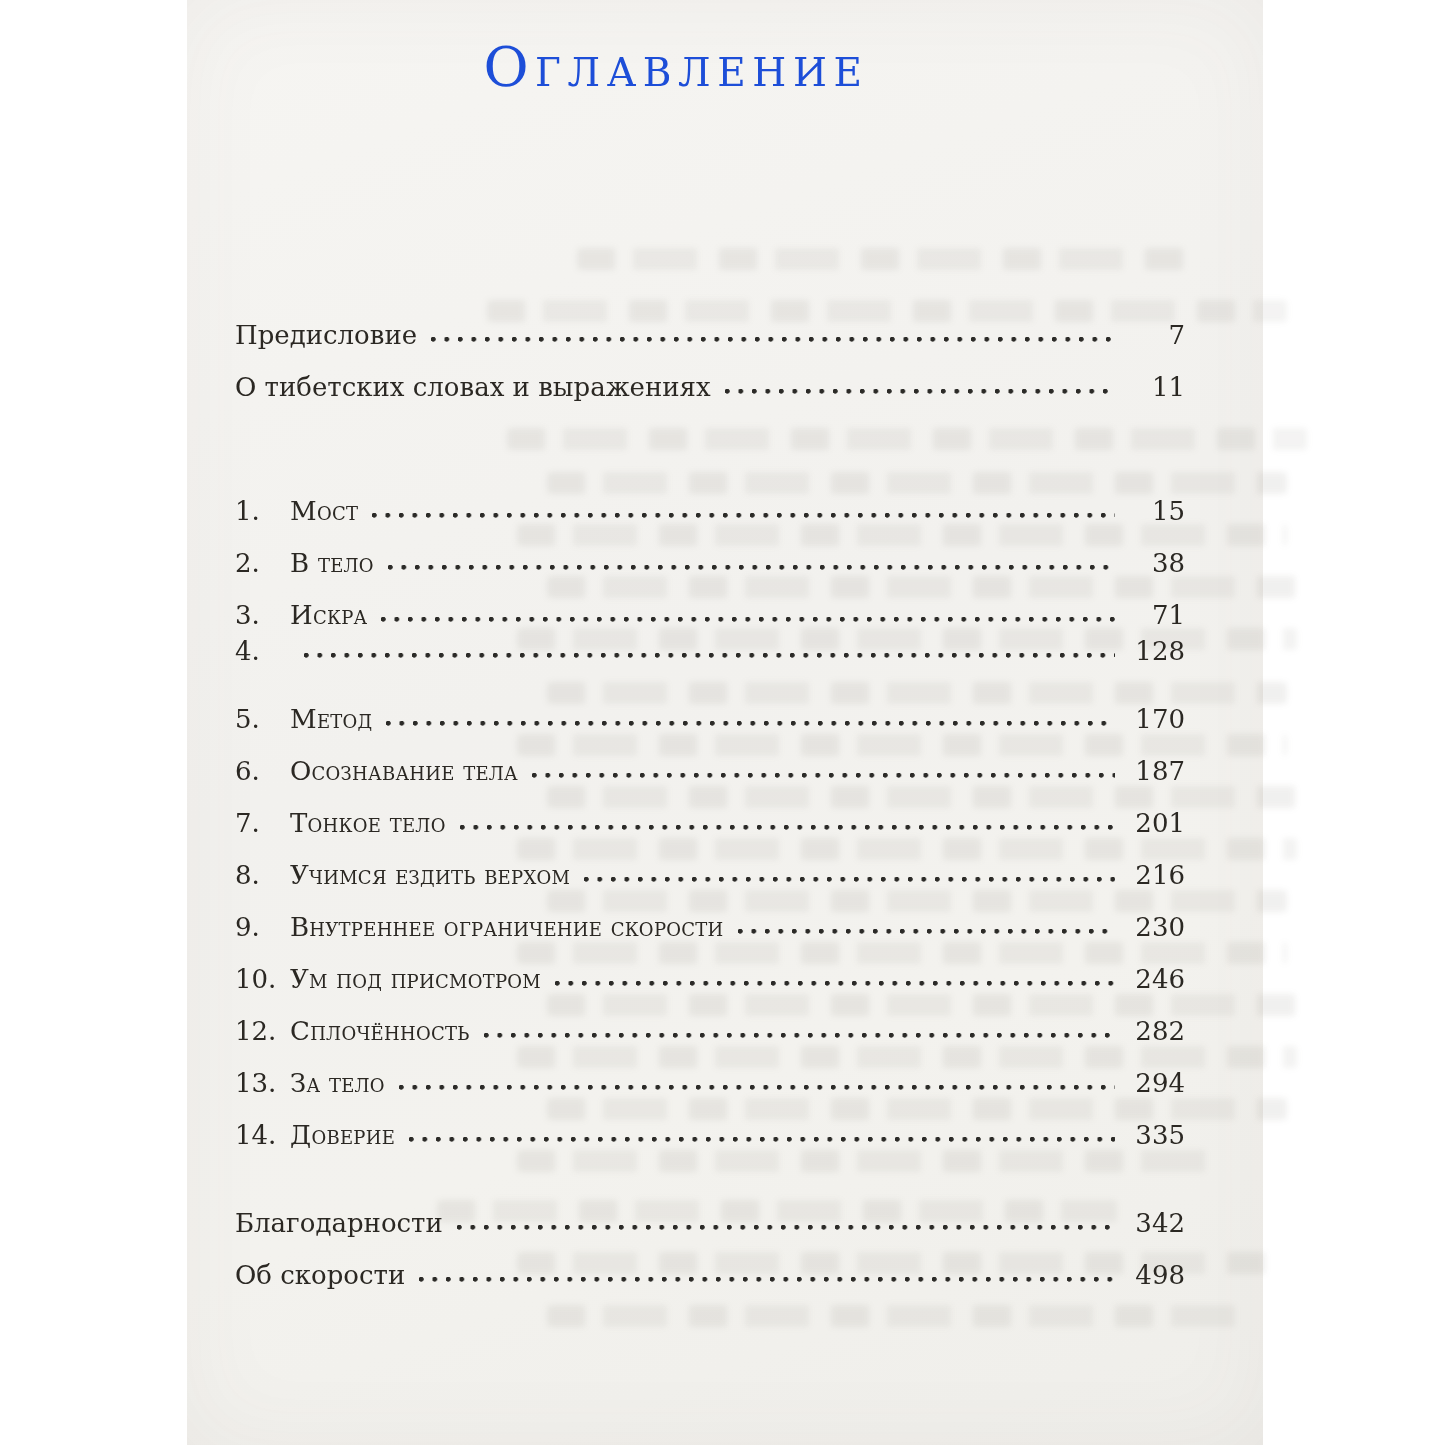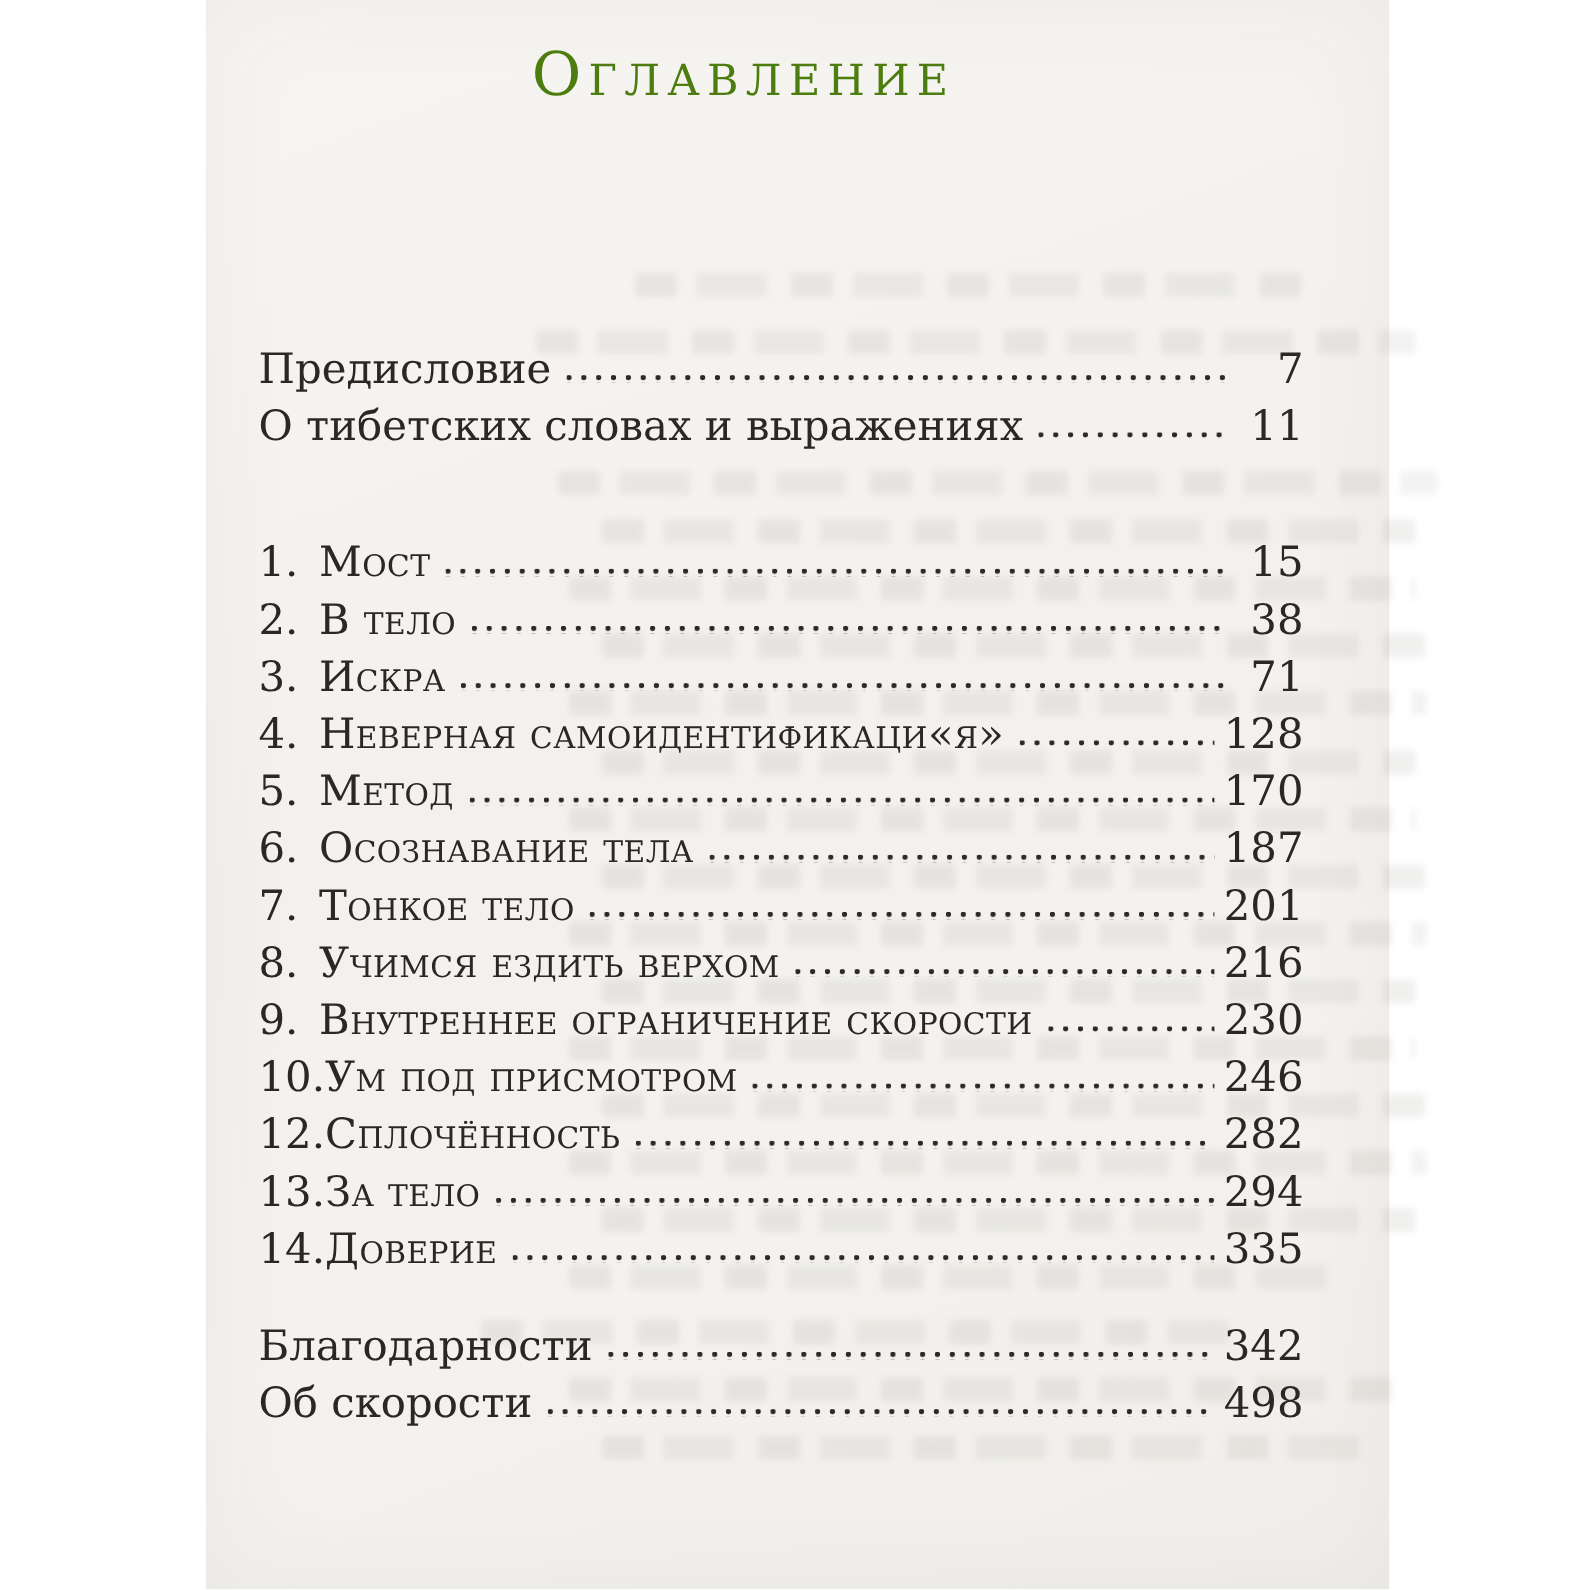--- a/index.html
+++ b/index.html
@@ -41,28 +41,28 @@
   .g16{top:1098px;left:360px; width:740px;}
   .g17{top:1150px;left:330px; width:700px;}
   .g18{top:1200px;left:250px; width:680px;}
   .g19{top:1252px;left:330px; width:760px;}
   .g20{top:1305px;left:360px; width:700px;}
 
   .toc-title {
     position:absolute; left:235px; top:36px; width:950px;
     text-align:center; transform:translateX(-34px);
     font-size:55px; line-height:62px; letter-spacing:0.12em;
-    font-variant:small-caps; color:#4d7c0f;
+    font-variant:small-caps; color:#1d4ed8;
   }
   .toc {
     position:absolute; left:235px; top:309px; width:950px;
   }
   .row {
     display:flex; align-items:baseline;
-    height:52px; line-height:52px; font-size:38px; white-space:nowrap;
+    height:52px; line-height:52px; font-size:26px; white-space:nowrap;
   }
   .num {
     flex:0 0 55px; color:#2b2823;
   }
   .entry-label { color:#2b2823; }
   .caps { font-variant:small-caps; letter-spacing:0.01em;margin-top:16px; }
   .dots {
     flex:1 1 auto; height:7px; margin:0 8px 0 14px; min-width:12px;
     background-image:radial-gradient(circle at 2.2px 2.2px,#2b2a27 2.1px,rgba(0,0,0,0) 2.8px);
     background-size:13.5px 7px; background-repeat:repeat-x;
@@ -130,21 +130,20 @@
       <span class="pagenum">38</span>
     </div>
     <div class="row">
       <span class="num">3.</span>
       <span class="entry-label caps">Искра</span>
       <span class="dots"></span>
       <span class="pagenum">71</span>
     </div>
     <div class="row">
       <span class="num">4.</span>
-      <span class="entry-label caps">Неверная самоидентификаци«я»</span>
       <span class="dots"></span>
       <span class="pagenum">128</span>
     </div>
     <div class="row">
       <span class="num">5.</span>
       <span class="entry-label caps">Метод</span>
       <span class="dots"></span>
       <span class="pagenum">170</span>
     </div>
     <div class="row">

